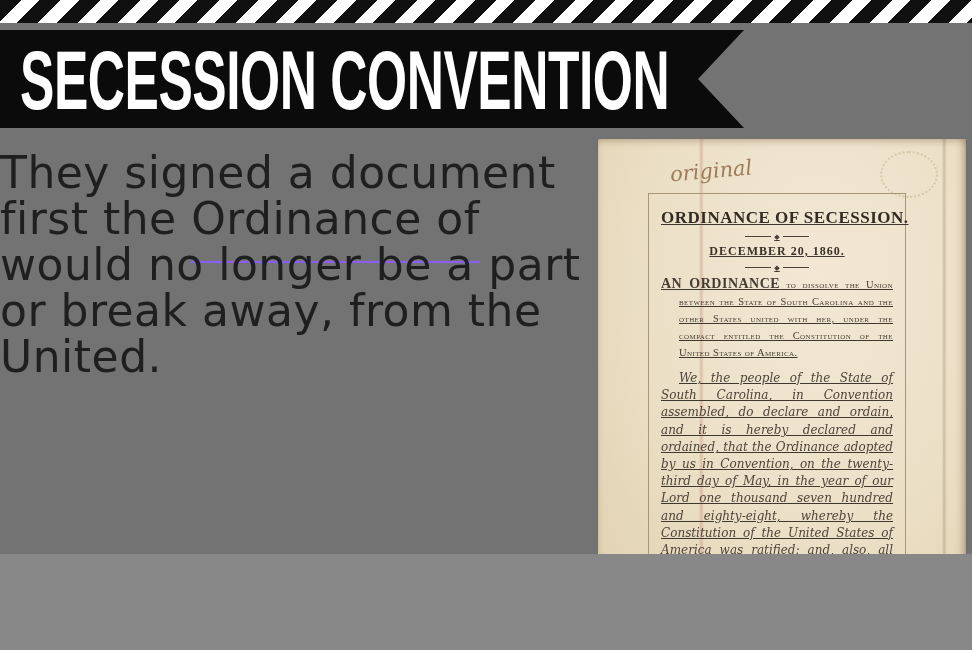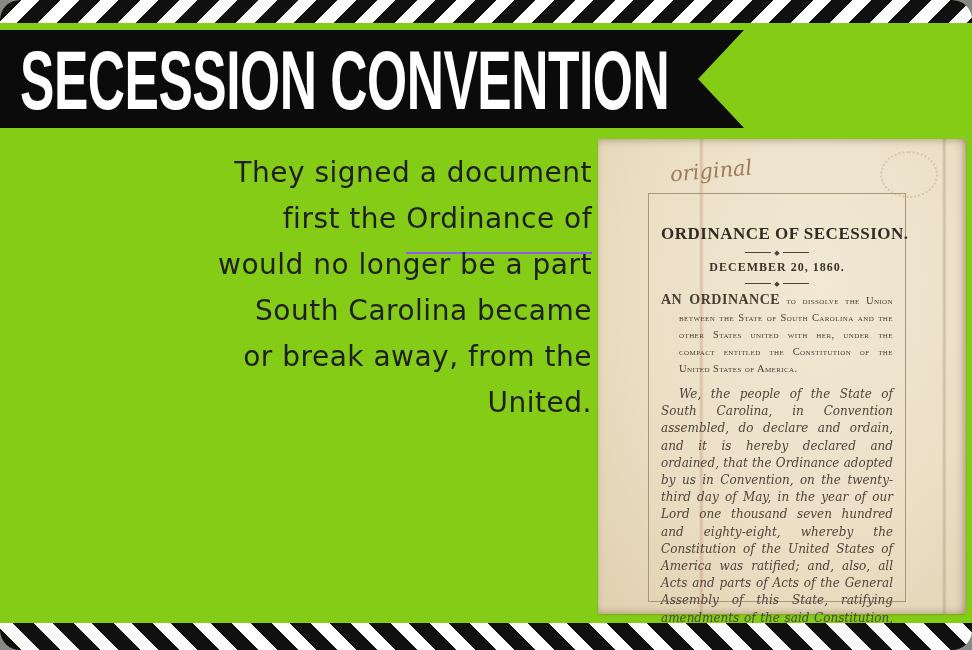--- a/index.html
+++ b/index.html
@@ -1,21 +1,20 @@
 <!DOCTYPE html>
 <html><head>
 <meta charset="utf-8">
 <style>
   * { margin:0; padding:0; box-sizing:border-box; }
   html,body { background:#888; }
   .slide {
-    position:relative; width:972px; height:650px;
-    background:#84cc16; overflow:hidden; margin:0 auto;
+    position:relative; width:972px; height:554px;
+    background:#737373; overflow:hidden; margin:0 auto;
     font-family:"Liberation Sans", sans-serif;
-    border-radius:20px;
   }
   
   .stripes-top {
     position:absolute; left:0; top:0; width:972px; height:23px;
     background:repeating-linear-gradient(135deg,#101010 0 15px,#ffffff 15px 28px);
   }
   .stripes-bottom {
     position:absolute; left:0; top:623px; width:972px; height:27px;
     background:repeating-linear-gradient(45deg,#101010 0 15px,#ffffff 15px 28px);
   }
@@ -28,23 +27,23 @@
   }
   .banner-title {
     display:inline-block; margin-left:20px;
     color:#ffffff; font-weight:bold; font-size:56px;
     letter-spacing:-0.5px; white-space:nowrap;
     transform:scale(0.92,1.5); transform-origin:0 50%;
   }
   
   .body-text {
     position:absolute; left:0; top:150px; width:592px;
-    text-align:right; color:#1f1f1f;
+    text-align:left; color:#1f1f1f;
     font-family:"DejaVu Sans", sans-serif;
-    font-size:28px; letter-spacing:0.5px;
+    font-size:44px; letter-spacing:0.5px;
   }
   .body-text .ln { height:46px; line-height:46px; white-space:nowrap; }
   .body-text .u { border-bottom:2px solid #8b5cf6; padding-bottom:17px; }
   
   .paper {
     position:absolute; left:598px; top:139px; width:368px; height:475px;
     background:
       linear-gradient(to right, rgba(150,60,40,0) 101px, rgba(150,60,40,.22) 103px, rgba(150,60,40,0) 106px),
       linear-gradient(to right, rgba(140,120,85,0) 344px, rgba(140,120,85,.35) 346px, rgba(140,120,85,0) 349px),
       radial-gradient(ellipse at 60% 30%, #f2e8d4 0%, #ebdfc6 55%, #dfd0ae 100%);
@@ -59,22 +58,23 @@
     border:2px dotted #c6b28d; border-radius:50%; opacity:.55;
   }
   .annotation {
     position:absolute; left:72px; top:20px;
     font-family:"DejaVu Serif", serif; font-style:italic;
     font-size:21px; color:#96714d; transform:rotate(-5deg); opacity:.9;
   }
   .doc-frame {
     position:absolute; left:50px; top:54px; right:60px; bottom:12px;
     border:1px solid #a99677;
-    padding:28px 12px 8px 12px;
+    padding:12px 12px 8px 12px;
     color:#3f382f;
+    text-decoration:underline;
   }
   .doc-title {
     text-align:center; font-family:"Liberation Serif", serif;
     font-weight:bold; font-size:17px; letter-spacing:0.5px;
     color:#322b23; margin-top:2px; white-space:nowrap;
   }
   .orn { display:flex; align-items:center; justify-content:center; margin:5px 0 4px 0; color:#4a4138; }
   .orn-line { width:26px; height:1px; background:#4a4138; }
   .orn-diamond { font-size:7px; line-height:7px; padding:0 3px; }
   .doc-date {
@@ -105,21 +105,20 @@
   <div class="stripes-top"></div>
 
   <div class="banner">
     <span class="banner-title">SECESSION CONVENTION</span>
   </div>
 
   <div class="body-text">
     <div class="ln"><span>They signed a document</span></div>
     <div class="ln"><span>first the </span><span class="u">Ordinance of</span></div>
     <div class="ln"><span>would no longer be a part</span></div>
-    <div class="ln"><span>South Carolina became</span></div>
     <div class="ln"><span>or break away, from the</span></div>
     <div class="ln"><span>United.</span></div>
   </div>
 
   <div class="paper">
     <div class="seal"></div>
     <div class="annotation">original</div>
     <div class="doc-frame">
       <div class="doc-title">ORDINANCE OF SECESSION.</div>
       <div class="orn">

